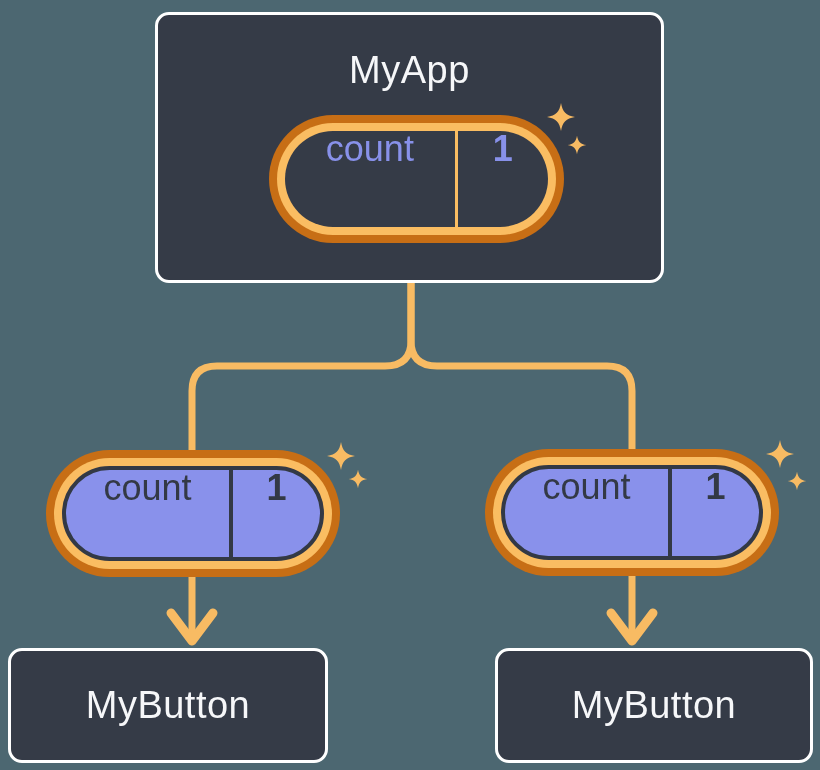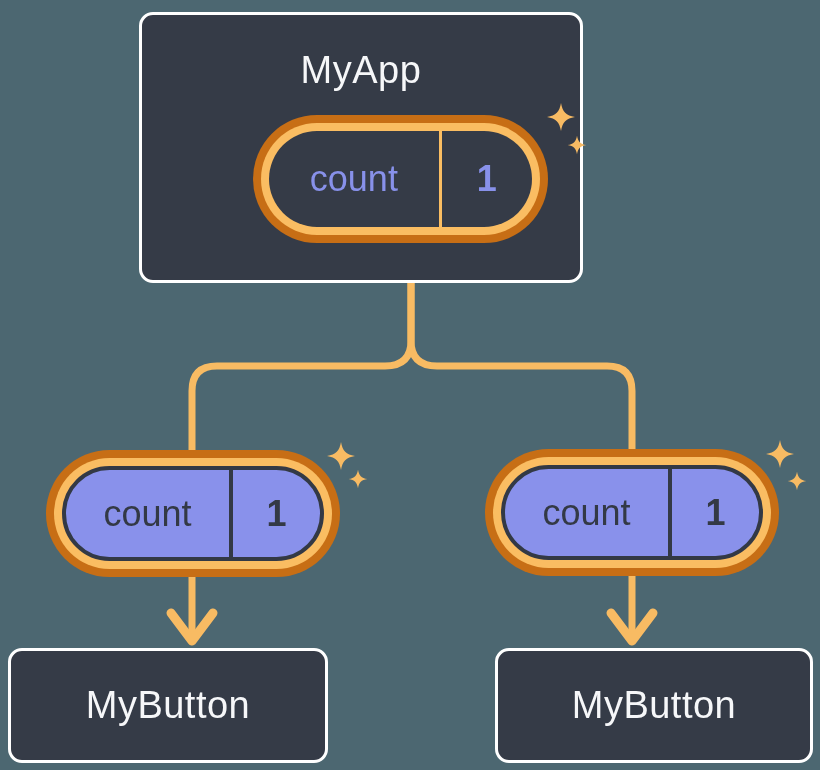--- a/index.html
+++ b/index.html
@@ -26,21 +26,21 @@
   }
 
   
   .component-box {
     position: absolute;
     background: #353B47;
     border: 3px solid #FFFFFF;
     border-radius: 14px;
     z-index: 2;
   }
-  .app-box   { left: 139px; top: 12px;  width: 444px; height: 271px; }
+  .app-box   { left: 155px; top: 12px;  width: 509px; height: 271px; }
   .btn-box-left  { left: 8px;   top: 648px; width: 320px; height: 115px;
                    display: flex; align-items: center; justify-content: center; }
   .btn-box-right { left: 495px; top: 648px; width: 318px; height: 115px;
                    display: flex; align-items: center; justify-content: center; }
 
   .component-title {
     color: #F6F7F9;
     font-size: 38px;
     font-weight: 500;
     letter-spacing: 0.5px;
@@ -81,21 +81,21 @@
   .pill-core.state {
     background: #353B47;
   }
   .pill-core.props {
     background: #8991EB;
     border: 4px solid #333945;
   }
 
   .pill-cell {
     display: flex;
-    align-items: center;
+    align-items: flex-start;
     justify-content: center;
   }
   .cell-name  { flex: 1.88; }
   .cell-value { flex: 1; }
 
   .pill-divider { width: 3px; }
   .state .pill-divider { background: #FABD62; }
   .props .pill-divider { background: #333945; width: 4px; }
 
   .pill-text {

